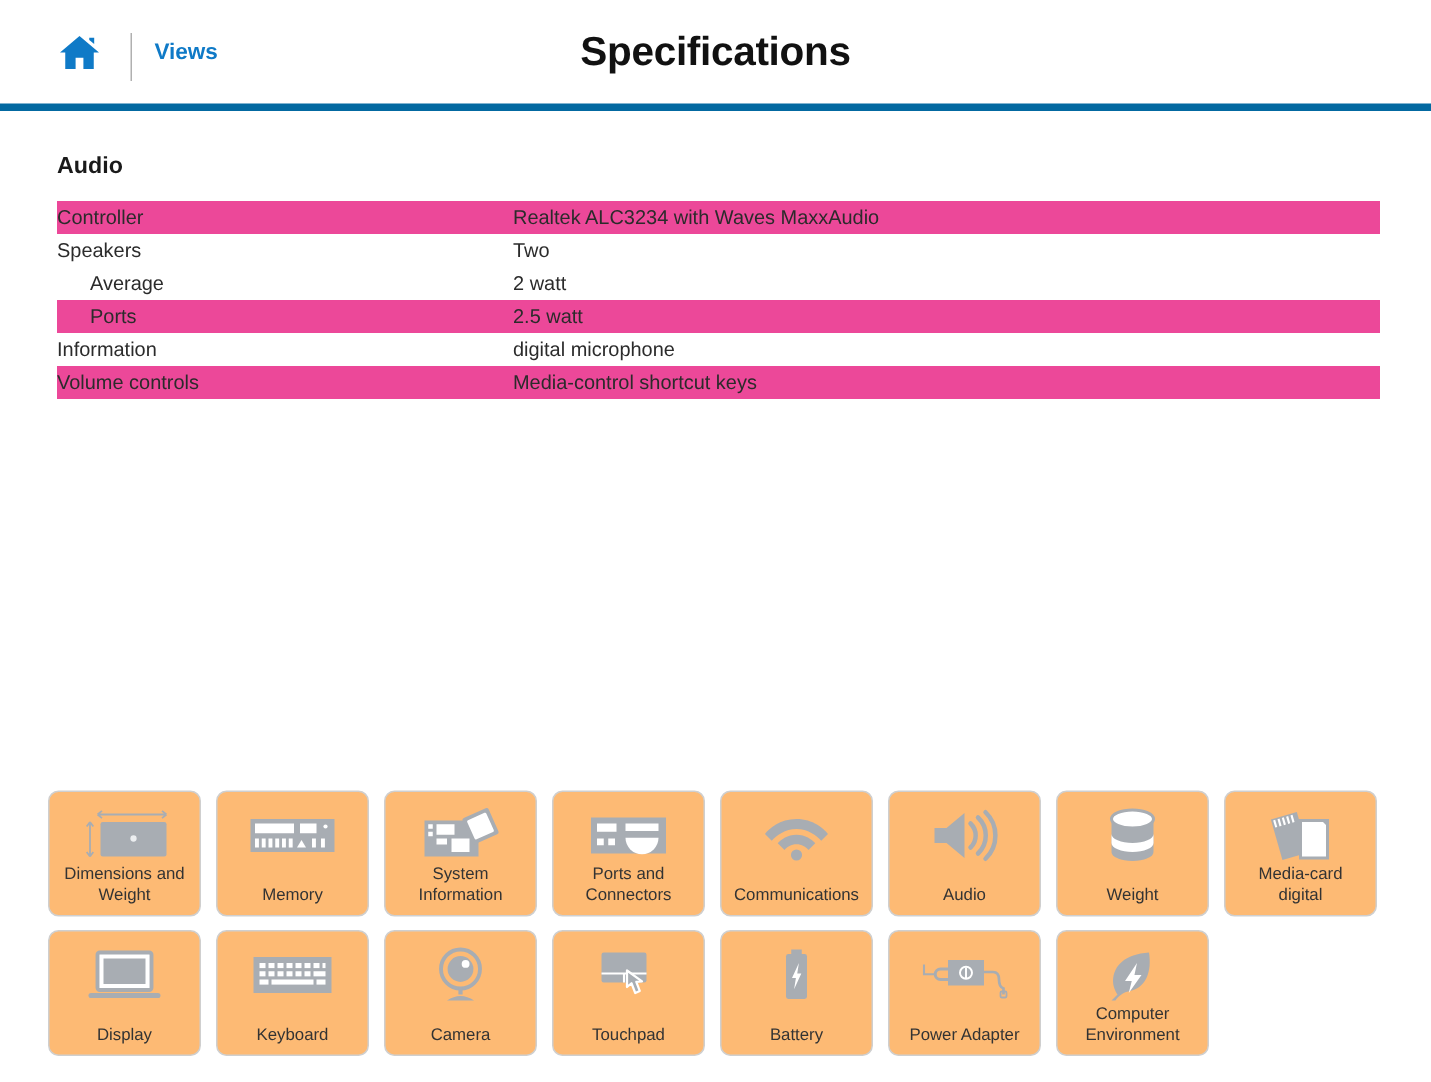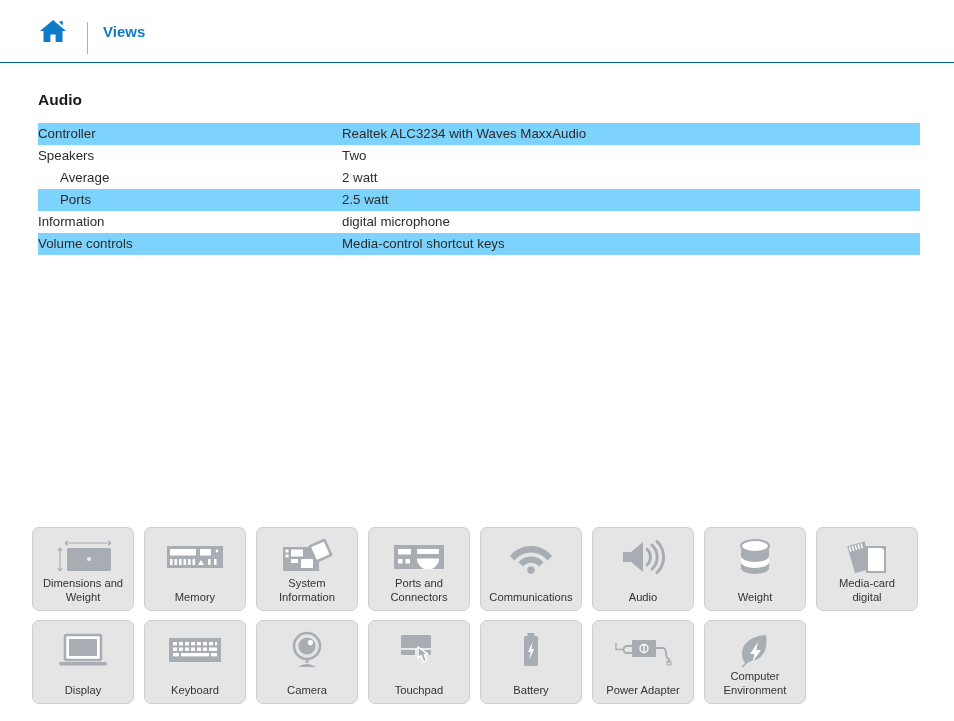--- a/index.html
+++ b/index.html
@@ -9,22 +9,22 @@
     height: 721px;
     background: #ffffff;
     font-family: "Liberation Sans", sans-serif;
     color: #222222;
     overflow: hidden;
     position: relative;
   }
 
   
   #app-header {
-    height: 63px;
-    border-bottom: 1px solid #0369a1;
+    height: 74px;
+    border-bottom: 5px solid #0369a1;
     position: relative;
     display: flex;
     align-items: center;
   }
 
   #home-button {
     position: absolute;
     left: 38px;
     top: 50%;
     transform: translateY(-50%);
@@ -84,21 +84,21 @@
     margin-bottom: 14px;
   }
 
   #spec-table {
     margin-left: 38px;
     width: 882px;
     border-collapse: collapse;
     table-layout: fixed;
   }
   #spec-table tr { height: 22px; }
-  #spec-table tr.banded { background: #7dd3fc; }
+  #spec-table tr.banded { background: #ec4899; }
   #spec-table td {
     font-size: 13.3px;
     color: #2b2b2b;
     padding: 0;
     vertical-align: middle;
     line-height: 22px;
     font-weight: normal;
   }
   #spec-table td.label { width: 304px; }
   #spec-table td.label.indented { padding-left: 22px; }
@@ -112,21 +112,21 @@
     display: grid;
     grid-template-columns: repeat(8, 102px);
     grid-auto-rows: 84px;
     column-gap: 10px;
     row-gap: 9px;
   }
 
   .tile {
     border: 1px solid #cfcfcf;
     border-radius: 7px;
-    background: #e5e5e5;
+    background: #fdba74;
     display: flex;
     flex-direction: column;
     justify-content: flex-start;
     padding-top: 9px;
     cursor: pointer;
     position: relative;
   }
 
   .tile-icon {
     height: 40px;
@@ -159,20 +159,21 @@
         <path d="M14 2 L27 13 L23.5 13 L23.5 24 L16.6 24 L16.6 16.5 L11.4 16.5 L11.4 24 L4.5 24 L4.5 13 L1 13 Z" fill="#0f7ac7"></path>
         <path d="M20.5 3.2 L23.8 3.2 L23.8 7.4 L20.5 4.6 Z" fill="#0f7ac7"></path>
       </svg>
     </span>
   </div>
 
   <div id="header-divider"></div>
 
   <div id="views-link">Views</div>
 
+  <div id="page-title">Specifications</div>
 </div>
 
 <div id="section-wrap">
   <div id="section-heading">Audio</div>
 
   <table id="spec-table">
     <tbody id="spec-rows">
         <tr class="banded">
           <td class="label">Controller</td>
           <td class="value">Realtek ALC3234 with Waves MaxxAudio</td>

